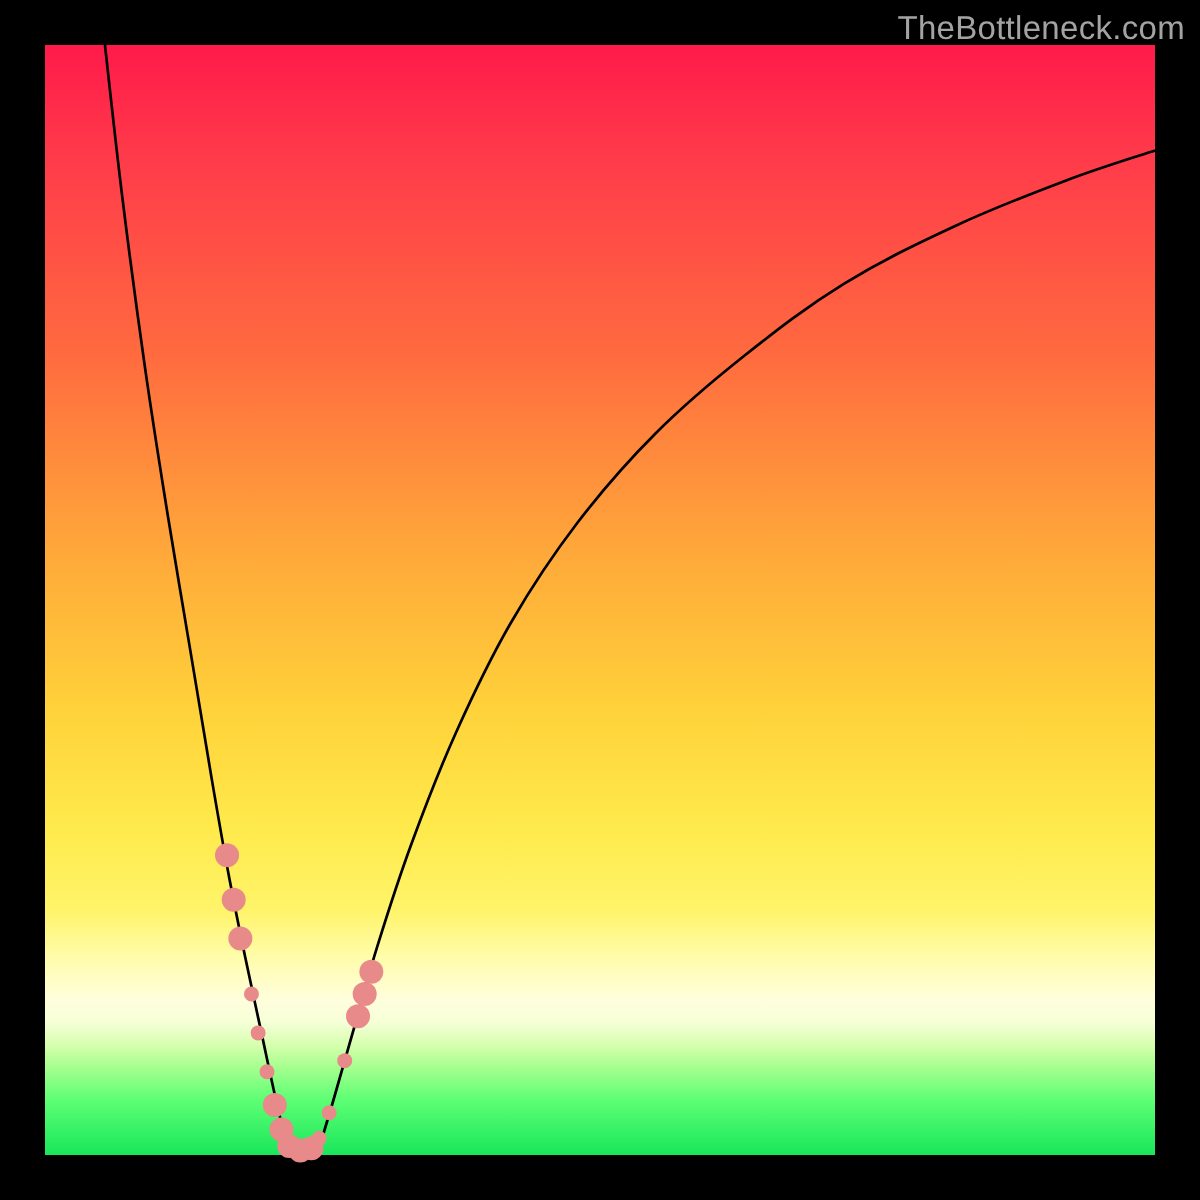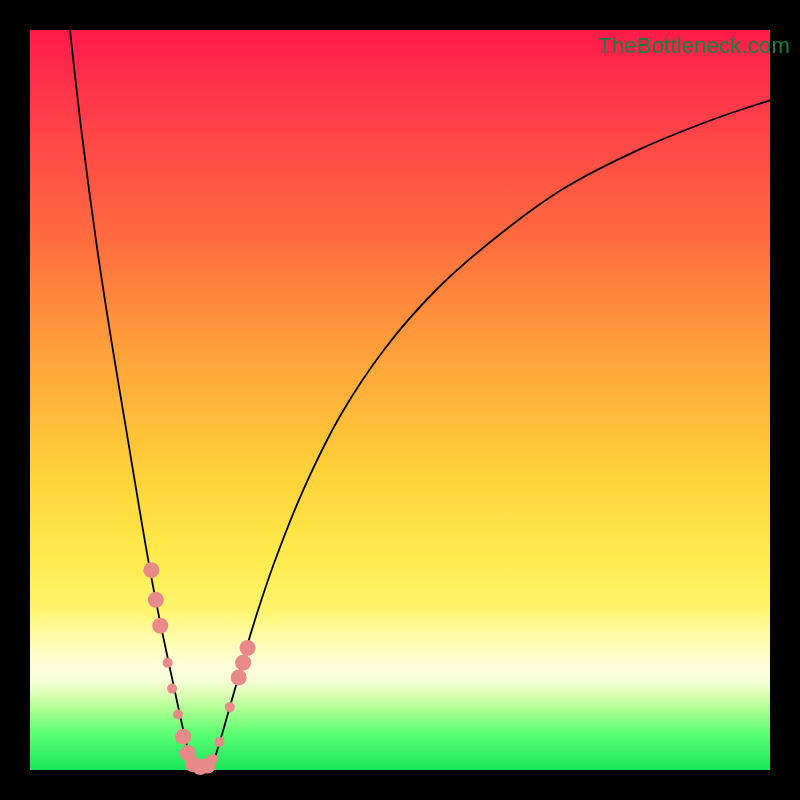--- a/index.html
+++ b/index.html
@@ -47,26 +47,25 @@
     left: 0;
     top: 0;
     width: 740px;
     height: 740px;
     overflow: visible;
   }
   .watermark {
     position: absolute;
     top: 6px;
     right: 10px;
-    color: #15803d;
+    color: #a3a3a3;
     font-size: 22px;
     font-weight: 500;
     letter-spacing: 0.2px;
     user-select: none;
-    margin-top: 27px;
   }
 </style>
 </head>
 <body>
 
 <div class="frame">
   <div class="plot-area">
     <svg class="curve" viewBox="0 0 740 740">
       <g>
         <path d="M 39.96000000000001 0 C 42.09120000000001 18.648000000000003, 47.0048 64.97200000000002, 51.800000000000004 103.60000000000002 C 56.595200000000006 142.228, 61.27199999999999 177.30400000000003, 66.6 214.60000000000002 C 71.928 251.89600000000002, 76.072 277.5, 81.4 310.8 C 86.72800000000001 344.1, 90.872 367.63199999999995, 96.2 399.59999999999997 C 101.528 431.568, 106.338 461.094, 111 488.4 C 115.662 515.706, 118.10400000000001 529.9879999999999, 122.10000000000001 551.3 C 126.096 572.612, 129.20399999999998 587.486, 133.2 606.8 C 137.196 626.1139999999999, 140.5704 641.284, 144.3 658.6 C 148.02960000000002 675.916, 150.59 688.348, 153.92000000000002 703 C 157.25000000000003 717.652, 161.2016 733.34, 162.8 740" fill="none" stroke="#000000" stroke-width="1.8"></path>

